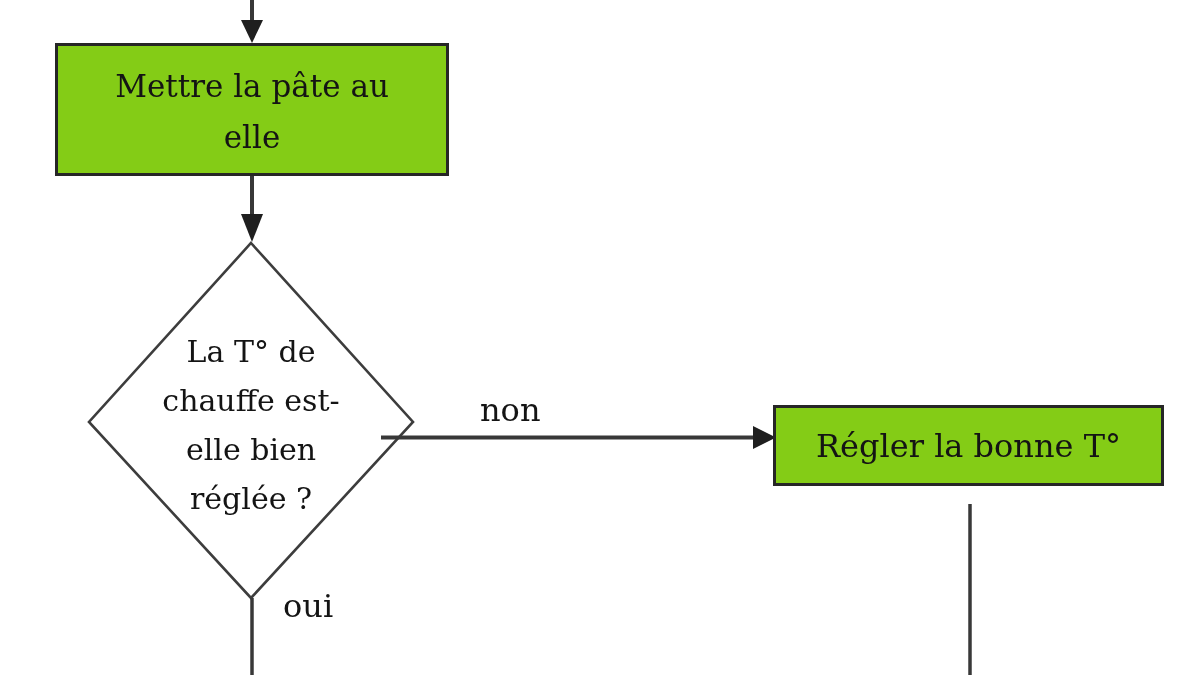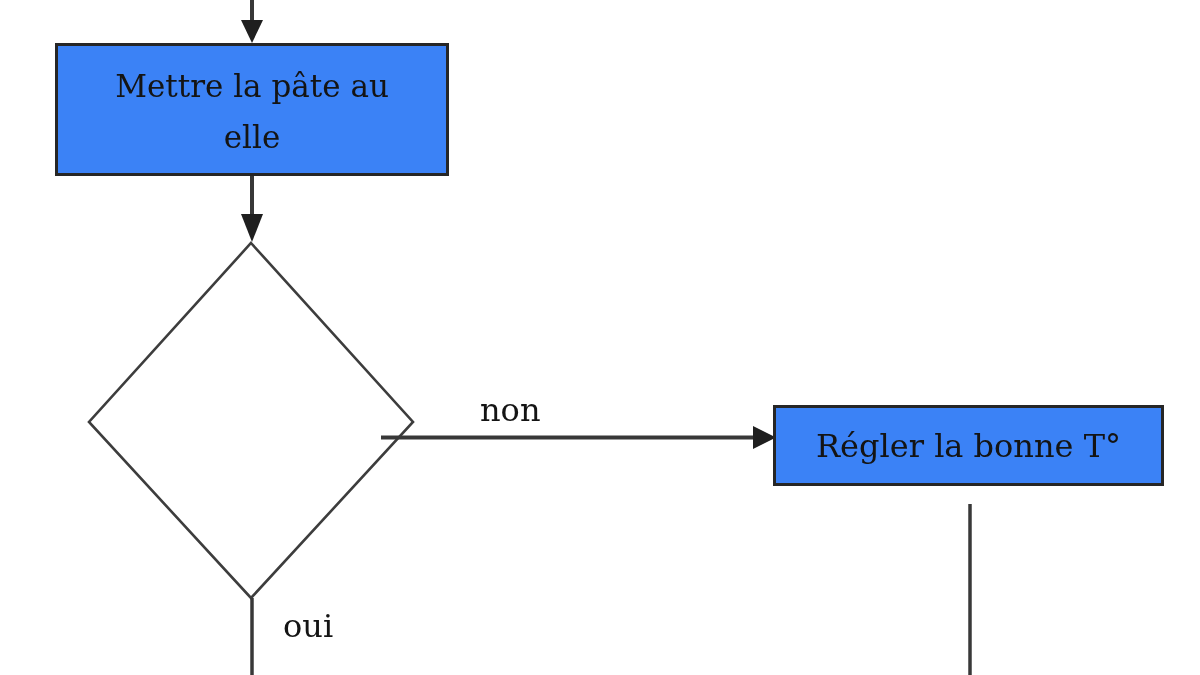--- a/index.html
+++ b/index.html
@@ -24,21 +24,21 @@
   .connector-layer polygon.head { fill: #1f1f1f; stroke: none; }
   .connector-layer polygon.diamond {
     fill: none;
     stroke: #3d3d3d;
     stroke-width: 2.6;
   }
   .node {
     position: absolute;
     box-sizing: border-box;
     border: 3.5px solid #262626;
-    background: #3b82f6;
+    background: #84cc16;
     display: flex;
     flex-direction: column;
     align-items: center;
     justify-content: center;
     text-align: center;
   }
   .node-mettre {
     left: 55px; top: 43px;
     width: 394px; height: 133px;
     font-size: 31px;
@@ -58,21 +58,21 @@
     text-align: center;
     font-size: 30px;
     line-height: 49px;
   }
   .edge-label {
     position: absolute;
     font-size: 32px;
     text-align: left;
   }
   .edge-label-non { left: 480px; top: 391px; width: 112px; }
-  .edge-label-oui { left: 283px; top: 607px; width: 112px; }
+  .edge-label-oui { left: 283px; top: 587px; width: 112px; }
 </style>
 </head>
 <body>
 
 <div class="stage">
 
   <svg class="connector-layer" viewBox="0 0 1200 675" xmlns="http://www.w3.org/2000/svg">
 
     <line x1="252" y1="0" x2="252" y2="26" stroke-width="4"></line>
     <polygon class="head" points="241,20 263,20 252,43"></polygon>
@@ -88,20 +88,26 @@
     <line x1="252" y1="598" x2="252" y2="675" stroke-width="3.5"></line>
 
     <line x1="970" y1="504" x2="970" y2="675" stroke-width="3.5"></line>
   </svg>
 
   <div class="node node-mettre">
     <span class="node-line">Mettre la pâte au</span>
     <span class="node-line">elle</span>
   </div>
 
+  <div class="diamond-text">
+    <span class="node-line">La T° de</span>
+    <span class="node-line">chauffe est-</span>
+    <span class="node-line">elle bien</span>
+    <span class="node-line">réglée ?</span>
+  </div>
 
   <div class="node node-regler">
     <span class="node-line">Régler la bonne T°</span>
   </div>
 
   <div class="edge-label edge-label-non">non</div>
   <div class="edge-label edge-label-oui">oui</div>
 
 </div>
 

